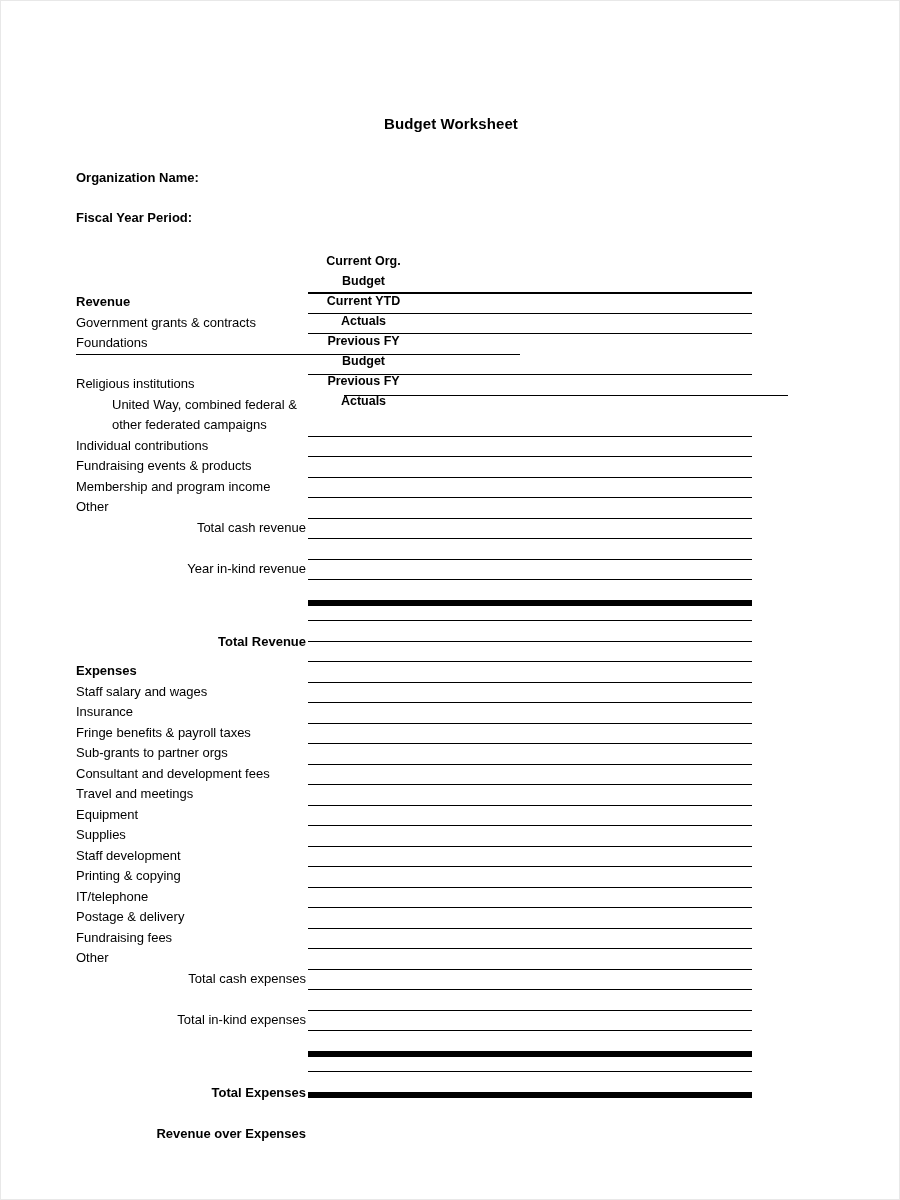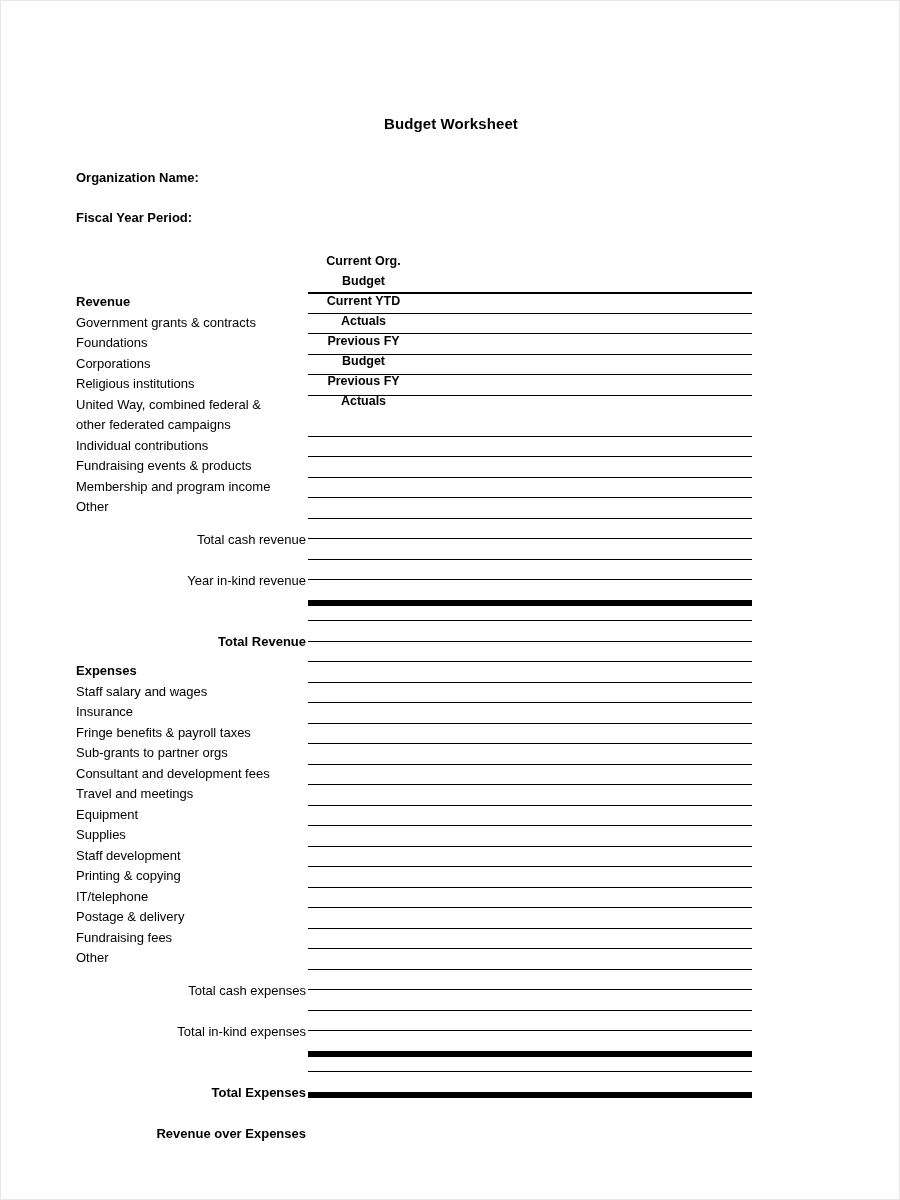--- a/index.html
+++ b/index.html
@@ -86,24 +86,25 @@
     box-sizing: border-box;
     padding-right: 2px;
     font-size: 13px;
     line-height: 20.5px;
     white-space: pre-line;
     flex: none;
   }
   .row.tall .label {
     line-height: 20.5px;
     padding-top: 0;
+    margin-left: 36px;
   }
   .label.section  { font-weight: bold; }
   .label.item     { font-weight: normal; }
-  .label.subtotal { text-align: right; font-weight: normal; margin-top: 12px; }
+  .label.subtotal { text-align: right; font-weight: normal; }
   .label.grand    { text-align: right; font-weight: bold; margin-top: 32px; }
   .label.blank    { font-size: 0; }
 
   
   .cells {
     display: flex;
     flex: none;
     width: 444px;
     box-sizing: border-box;
     border-left: 2px solid #000;
@@ -184,21 +185,20 @@
       <div class="row">
         <div class="label item">Foundations</div>
         <div class="cells">
           <div class="cell"></div>
           <div class="cell"></div>
           <div class="cell"></div>
           <div class="cell"></div>
         </div>
       </div>
       <div class="row">
-        <div class="label item">Corporations</div>
         <div class="cells">
           <div class="cell"></div>
           <div class="cell"></div>
           <div class="cell"></div>
           <div class="cell"></div>
         </div>
       </div>
       <div class="row">
         <div class="label item">Religious institutions</div>
         <div class="cells">

